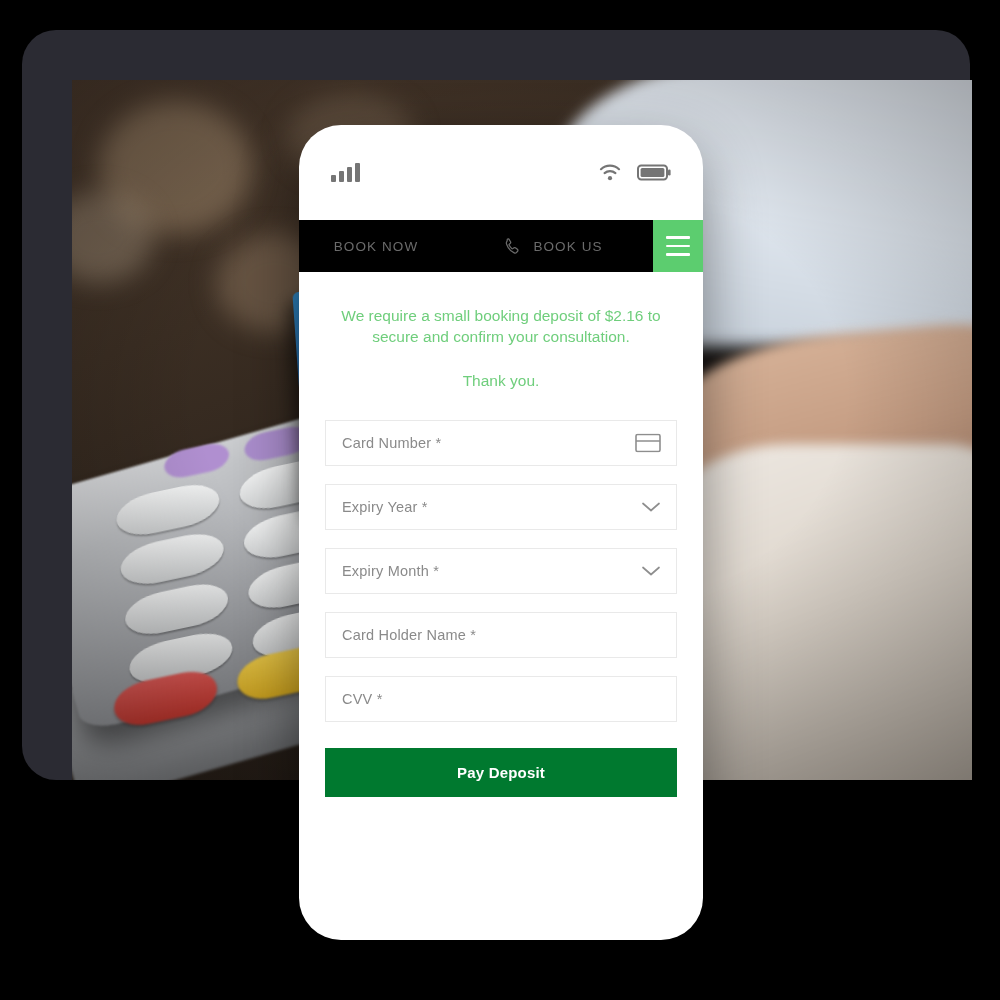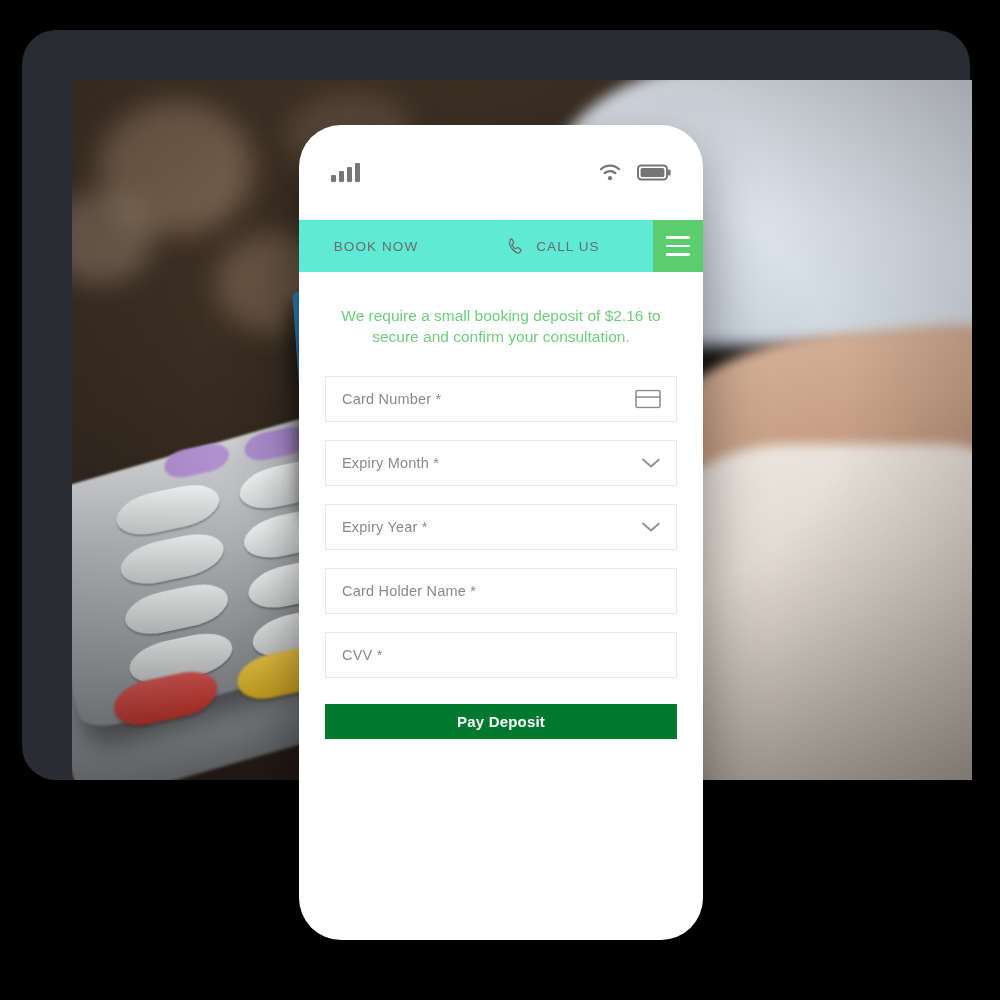--- a/index.html
+++ b/index.html
@@ -139,21 +139,21 @@
   .sb-right{display:flex;align-items:center;gap:16px;}
   .signal{display:flex;align-items:flex-end;gap:3px;height:18px;}
   .signal i{display:block;width:5px;background:#757575;border-radius:1px;}
   .signal i:nth-child(1){height:7px;}
   .signal i:nth-child(2){height:11px;}
   .signal i:nth-child(3){height:15px;}
   .signal i:nth-child(4){height:19px;}
 
   
   .navbar{
-    display:flex;height:52px;background:#5eead4;align-items:stretch;gap:23px;
+    display:flex;height:52px;background:#000000;align-items:stretch;gap:23px;
   }
   .nav-item{
     flex:1;display:flex;align-items:center;justify-content:center;gap:11px;
     color:#6b6b6b;font-size:13.5px;letter-spacing:1.1px;font-weight:500;
   }
   .nav-burger{
     width:50px;background:#5ccd6f;display:flex;flex-direction:column;
     align-items:center;justify-content:center;gap:6px;
   }
   .nav-burger span{display:block;width:24px;height:2.5px;background:#fff;border-radius:1px;}
@@ -171,21 +171,21 @@
   .field{
     position:relative;height:46px;border:1px solid #e9e9e9;background:#fff;
     display:flex;align-items:center;padding:8px 16px;margin-bottom:18px;
     box-sizing:border-box;
   }
   .field .lbl{color:#8a8a8a;font-size:14.5px;letter-spacing:.2px;}
   .field .adorn{position:absolute;right:15px;top:50%;transform:translateY(-50%);
     display:flex;align-items:center;}
 
   .paybtn{
-    margin:26px 26px 0;height:35px;background:#00792f;color:#fff;
+    margin:26px 26px 0;height:49px;background:#00792f;color:#fff;
     display:flex;align-items:center;justify-content:center;
     font-size:15px;font-weight:700;letter-spacing:.2px;cursor:pointer;border:0;width:calc(100% - 52px);
     font-family:"Liberation Sans",sans-serif;
   }
 </style>
 </head>
 <body>
 
 <div id="stage">
 
@@ -265,64 +265,65 @@
     </div>
 
     <div class="navbar">
       <div class="nav-item">
         <span>BOOK NOW</span>
       </div>
       <div class="nav-item">
         <svg width="19" height="19" viewBox="0 0 19 19">
           <path d="M4.3 2.2c.7-.5 1.5-.3 1.9.4l1.3 2.2c.35.6.2 1.3-.35 1.7l-.9.65c-.25.2-.33.55-.18.85.55 1.1 1.6 2.6 2.75 3.6.28.25.7.25.97.02l.85-.72c.5-.43 1.2-.45 1.73-.06l2 1.5c.65.5.72 1.35.17 1.95l-.95 1.05c-.6.66-1.55.87-2.4.5C8.4 14.6 5 11.2 3.6 7.3c-.4-1.1-.25-2.3.5-3.2z" fill="none" stroke="#6b6b6b" stroke-width="1.25" stroke-linejoin="round"></path>
         </svg>
-        <span>CALL US</span>
+        <span>BOOK US</span>
       </div>
       <div class="nav-burger">
         <span></span>
           <span></span>
           <span></span>
       </div>
     </div>
 
     <div class="deposit">
       <p>We require a small booking deposit of $2.16 to secure and confirm your consultation.</p>
+      <p>Thank you.</p>
     </div>
 
     <div class="form">
 
       <div class="field">
         <span class="lbl">Card Number *</span>
         <span class="adorn">
           <svg width="26" height="19" viewBox="0 0 26 19">
             <rect x="1" y="1" width="24" height="17" rx="1.5" fill="none" stroke="#8e8e8e" stroke-width="1.6"></rect>
             <line x1="1" y1="7.5" x2="25" y2="7.5" stroke="#8e8e8e" stroke-width="1.6"></line>
           </svg>
         </span>
       </div>
 
       <div class="field">
+        <span class="lbl">Expiry Year *</span>
+        <span class="adorn">
+          <svg width="20" height="12" viewBox="0 0 20 12">
+            <path d="M2 2.5 L10 9.5 L18 2.5" fill="none" stroke="#8e8e8e" stroke-width="1.7" stroke-linecap="round" stroke-linejoin="round"></path>
+          </svg>
+        </span>
+      </div>
+
+      <div class="field">
         <span class="lbl">Expiry Month *</span>
         <span class="adorn">
           <svg width="20" height="12" viewBox="0 0 20 12">
             <path d="M2 2.5 L10 9.5 L18 2.5" fill="none" stroke="#8e8e8e" stroke-width="1.7" stroke-linecap="round" stroke-linejoin="round"></path>
           </svg>
         </span>
       </div>
 
       <div class="field">
-        <span class="lbl">Expiry Year *</span>
-        <span class="adorn">
-          <svg width="20" height="12" viewBox="0 0 20 12">
-            <path d="M2 2.5 L10 9.5 L18 2.5" fill="none" stroke="#8e8e8e" stroke-width="1.7" stroke-linecap="round" stroke-linejoin="round"></path>
-          </svg>
-        </span>
-      </div>
-
-      <div class="field">
         <span class="lbl">Card Holder Name *</span>
       </div>
 
       <div class="field">
         <span class="lbl">CVV *</span>
       </div>
 
     </div>
 
     <button class="paybtn">Pay Deposit</button>

